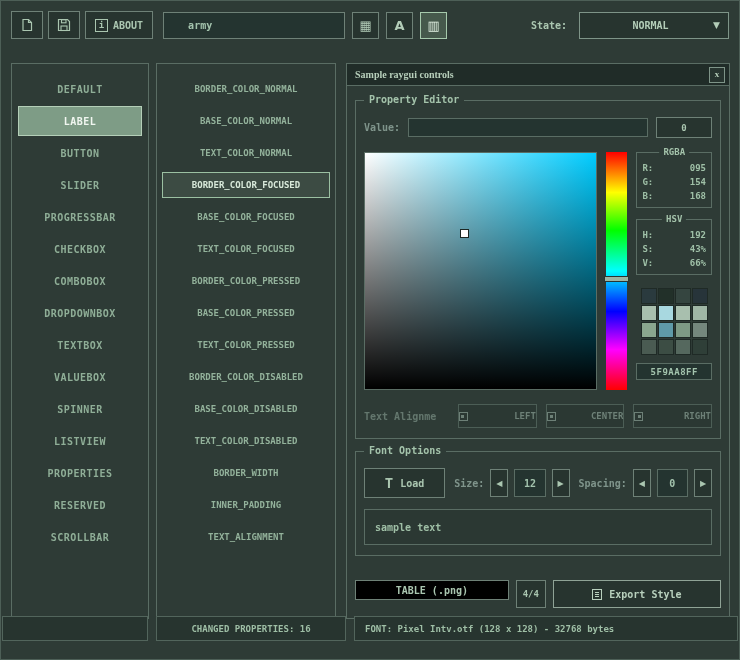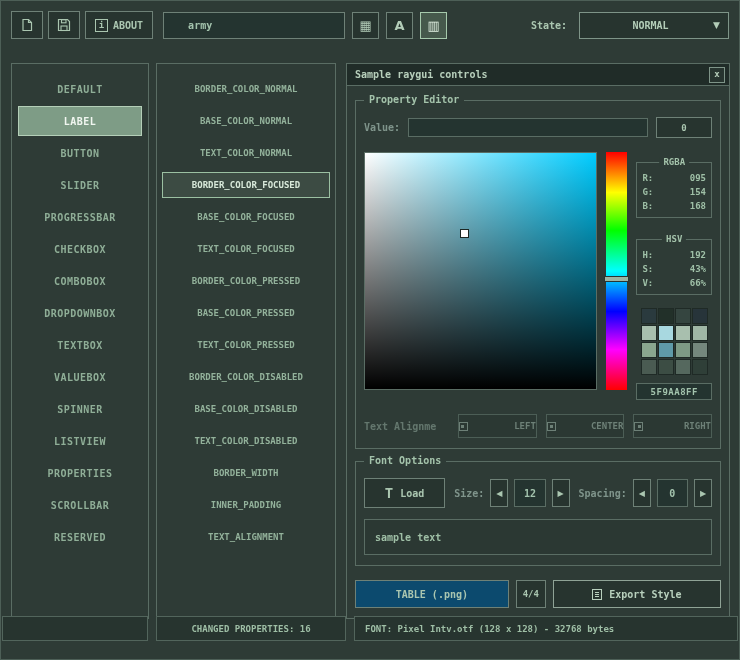--- a/index.html
+++ b/index.html
@@ -72,21 +72,21 @@
     height: 26px; display: flex; align-items: center; justify-content: center;
     font-size: 9px; font-weight: bold; color: #93b29b;
     border: 1px solid transparent;
   }
   .prop-item.selected { background: #3c4b43; border-color: #9bc0a2; color: #d8e9da; }
 
   
   .sample-window { left: 345px; right: 9px; display: flex; flex-direction: column; }
   .title-bar {
     height: 22px; background: #202c28; display: flex; align-items: center;
-    padding: 0 4px 0 8px; border-bottom: 1px solid #5a6d64;
+    padding: 0 4px 0 8px; border-bottom: 1px solid #5a6d64; font-family: Liberation Serif, serif;
   }
   .wt { flex: 1; font-size: 10px; font-weight: bold; color: #b7cfbb; }
   .close-btn {
     width: 16px; height: 16px; border: 1px solid #7e9488; color: #b7cfbb;
     font-size: 9px; font-weight: bold; display: flex; align-items: center; justify-content: center;
     background: #27342f; line-height: 1;
   }
   .win-body { flex: 1; display: flex; flex-direction: column; padding: 14px 8px 10px; gap: 12px; }
 
   .group { position: relative; border: 1px solid #5a6d64; }
@@ -113,21 +113,21 @@
   .sv-marker { position: absolute; width: 7px; height: 7px; background: #ffffff; box-shadow: 0 0 0 1px #1c2623; }
   .hue-bar {
     width: 22px; height: 238px; position: relative;
     background: linear-gradient(180deg, #ff0000 0%, #ffff00 17%, #00ff00 33%, #00ffff 50%, #0000ff 67%, #ff00ff 83%, #ff0000 100%);
   }
   .hue-slider {
     position: absolute; left: -2px; right: -2px; height: 6px;
     background: #9db5a3; border: 1px solid #2a3531;
   }
   .side-col { width: 76px; display: flex; flex-direction: column; }
-  .mini-group { position: relative; border: 1px solid #5a6d64; padding: 8px 5px 4px; margin-bottom: 11px; margin-top: 10px; }
+  .mini-group { position: relative; border: 1px solid #5a6d64; padding: 8px 5px 4px; margin-bottom: 11px; }
   .mini-group .group-title { font-size: 9px; left: 50%; transform: translateX(-50%); padding: 0 4px; top: -6px; }
   .mini-row { display: flex; justify-content: space-between; font-size: 9px; font-weight: bold; color: #9fc0a7; line-height: 14px; }
   .swatch-grid { display: grid; grid-template-columns: repeat(4, 16px); grid-auto-rows: 16px; gap: 1px; margin: 2px auto 8px; width: 67px; }
   .swatch { border: 1px solid #1f2a26; }
   .hex-box {
     height: 17px; border: 1px solid #5a6d64; background: #243430;
     font-size: 9px; font-weight: bold; color: #a3c3ad;
     display: flex; align-items: center; justify-content: center; letter-spacing: 0.5px;
   }
 
@@ -167,21 +167,21 @@
   }
   .font-row .lbl { margin-left: 3px; }
   .sample-box {
     margin-top: 11px; height: 36px; border: 1px solid #5a6d64; background: #2b3833;
     display: flex; align-items: center; padding: 0 10px;
     font-size: 10px; font-weight: bold; color: #9fbfa6;
   }
 
   .export-row { margin-top: auto; display: flex; gap: 7px; }
   .table-btn {
-    flex: 1.05; height: 28px; border: 1px solid #6e8177; background: #0c4a6e;
+    flex: 1.05; height: 20px; border: 1px solid #6e8177; background: #000000;
     color: #aac6b0; font-size: 10px; font-weight: bold;
   }
   .pages-box {
     width: 30px; height: 28px; border: 1px solid #6e8177; background: #27342f;
     color: #aac6b0; font-size: 9px; font-weight: bold;
     display: flex; align-items: center; justify-content: center;
   }
   .export-btn {
     flex: 1.15; height: 28px; border: 1px solid #8fa396; background: #27342f;
     color: #b8d0bd; font-size: 10px; font-weight: bold;
@@ -251,22 +251,22 @@
       <div class="ctl-item">SLIDER</div>
       <div class="ctl-item">PROGRESSBAR</div>
       <div class="ctl-item">CHECKBOX</div>
       <div class="ctl-item">COMBOBOX</div>
       <div class="ctl-item">DROPDOWNBOX</div>
       <div class="ctl-item">TEXTBOX</div>
       <div class="ctl-item">VALUEBOX</div>
       <div class="ctl-item">SPINNER</div>
       <div class="ctl-item">LISTVIEW</div>
       <div class="ctl-item">PROPERTIES</div>
+      <div class="ctl-item">RESERVED</div>
       <div class="ctl-item">SCROLLBAR</div>
-      <div class="ctl-item">RESERVED</div>
     </div>
 
   <div class="panel props-panel">
       <div class="prop-item">BORDER_COLOR_NORMAL</div>
       <div class="prop-item">BASE_COLOR_NORMAL</div>
       <div class="prop-item">TEXT_COLOR_NORMAL</div>
       <div class="prop-item selected">BORDER_COLOR_FOCUSED</div>
       <div class="prop-item">BASE_COLOR_FOCUSED</div>
       <div class="prop-item">TEXT_COLOR_FOCUSED</div>
       <div class="prop-item">BORDER_COLOR_PRESSED</div>

